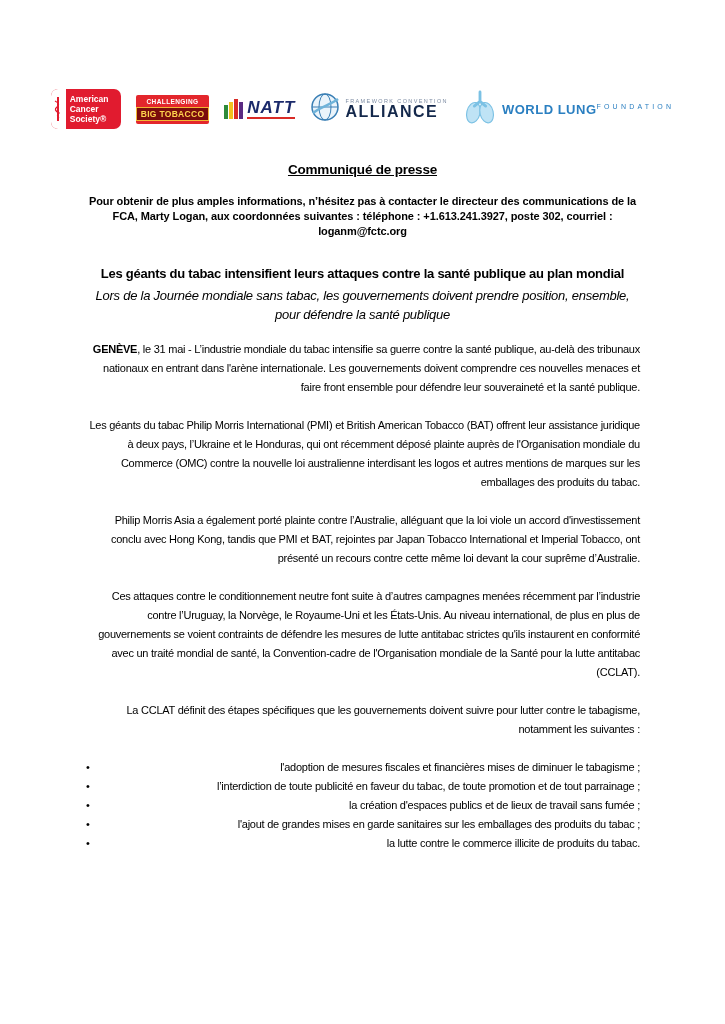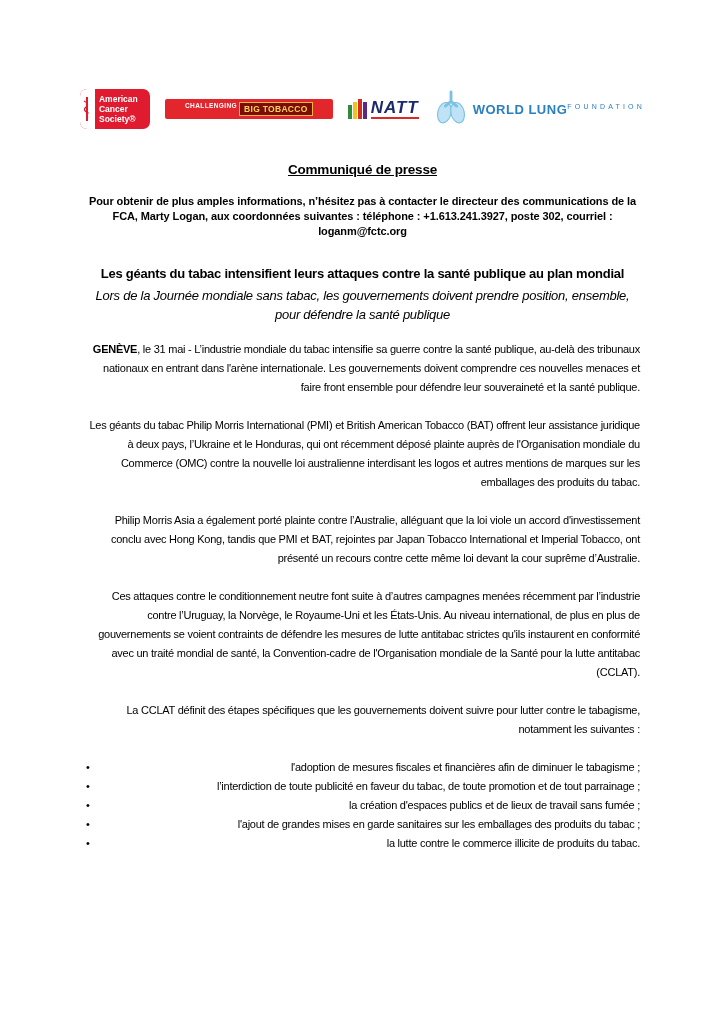--- a/index.html
+++ b/index.html
@@ -28,22 +28,22 @@
   }
   .acs-left {
     width: 15px; background: #ffffff; display: flex;
     align-items: center; justify-content: center;
   }
   .acs-text {
     color: #ffffff; font-size: 8.5px; font-weight: bold; line-height: 1.2;
     display: flex; flex-direction: column; justify-content: center; padding-left: 4px;
   }
   .logo-cbt {
-    background: #e3262c; padding: 3px 20px; display: flex; flex-direction: row;
-    gap: 2px; flex: 0 0 auto; border-radius: 2px;
+    background: #e3262c; padding: 3px 0; display: flex; flex-direction: column;
+    align-items: center; gap: 2px; flex: 0 0 auto; border-radius: 2px;
   }
   .cbt-top { color: #ffffff; font-size: 6.5px; font-weight: bold; letter-spacing: 0.4px; }
   .cbt-bottom {
     background: #7a0c0c; border: 1px solid #f2b632; color: #ffd34d;
     font-size: 8.5px; font-weight: bold; padding: 1px 4px; letter-spacing: 0.3px;
   }
   .logo-natt { display: flex; align-items: center; gap: 4px; flex: 0 0 auto; }
   .natt-flag { display: flex; gap: 1px; align-items: flex-end; }
   .natt-flag span { display: block; width: 4px; }
   .natt-flag .s1 { height: 14px; background: #2e8b3a; }
@@ -118,20 +118,34 @@
     <div class="logo-natt">
       <div class="natt-flag">
         <span class="s1"></span>
           <span class="s2"></span>
           <span class="s3"></span>
           <span class="s4"></span>
       </div>
       <div class="natt-main">NATT</div>
     </div>
 
+    <div class="logo-fca">
+      <span>
+        <svg width="30" height="30" viewBox="0 0 30 30" aria-hidden="true">
+          <circle cx="15" cy="15" r="13" fill="#eaf4fb" stroke="#3a7fb5" stroke-width="1.5"></circle>
+          <ellipse cx="15" cy="15" rx="6" ry="13" fill="none" stroke="#3a7fb5" stroke-width="1"></ellipse>
+          <line x1="2" y1="15" x2="28" y2="15" stroke="#3a7fb5" stroke-width="1"></line>
+          <path d="M3 21 C10 15 22 12 28 7" stroke="#6fb3d9" stroke-width="2.5" fill="none"></path>
+        </svg>
+      </span>
+      <div class="fca-text">
+        <div class="fca-top">FRAMEWORK CONVENTION</div>
+        <div class="fca-main">ALLIANCE</div>
+      </div>
+    </div>
 
     <div class="logo-wlf">
       <span>
         <svg width="34" height="36" viewBox="0 0 36 36" aria-hidden="true">
           <ellipse cx="11" cy="24" rx="7" ry="11" transform="rotate(14 11 24)" fill="#bfe3f5" stroke="#7bc1e4" stroke-width="1.2"></ellipse>
           <ellipse cx="25" cy="24" rx="7" ry="11" transform="rotate(-14 25 24)" fill="#bfe3f5" stroke="#7bc1e4" stroke-width="1.2"></ellipse>
           <path d="M18 2 V12 M18 12 L12 17 M18 12 L24 17" stroke="#7bc1e4" stroke-width="3" fill="none" stroke-linecap="round"></path>
         </svg>
       </span>
       <div class="wlf-text">
@@ -155,21 +169,21 @@
 
     <p class="para">Les géants du tabac Philip Morris International (PMI) et British American Tobacco (BAT) offrent leur assistance juridique à deux pays, l’Ukraine et le Honduras, qui ont récemment déposé plainte auprès de l'Organisation mondiale du Commerce (OMC) contre la nouvelle loi australienne interdisant les logos et autres mentions de marques sur les emballages des produits du tabac.</p>
 
     <p class="para">Philip Morris Asia a également porté plainte contre l’Australie, alléguant que la loi viole un accord d'investissement conclu avec Hong Kong, tandis que PMI et BAT, rejointes par Japan Tobacco International et Imperial Tobacco, ont présenté un recours contre cette même loi devant la cour suprême d’Australie.</p>
 
     <p class="para">Ces attaques contre le conditionnement neutre font suite à d’autres campagnes menées récemment par l’industrie contre l’Uruguay, la Norvège, le Royaume-Uni et les États-Unis. Au niveau international, de plus en plus de gouvernements se voient contraints de défendre les mesures de lutte antitabac strictes qu'ils instaurent en conformité avec un traité mondial de santé, la Convention-cadre de l'Organisation mondiale de la Santé pour la lutte antitabac (CCLAT).</p>
 
     <p class="para">La CCLAT définit des étapes spécifiques que les gouvernements doivent suivre pour lutter contre le tabagisme, notamment les suivantes :</p>
 
     <ul class="bullet-list">
-      <li><span>l'adoption de mesures fiscales et financières afin de diminuer le tabagisme ;</span></li>
+      <li><span>l'adoption de mesures fiscales et financières mises de diminuer le tabagisme ;</span></li>
       <li><span>l’interdiction de toute publicité en faveur du tabac, de toute promotion et de tout parrainage ;</span></li>
       <li><span>la création d'espaces publics et de lieux de travail sans fumée ;</span></li>
       <li><span>l'ajout de grandes mises en garde sanitaires sur les emballages des produits du tabac ;</span></li>
       <li><span>la lutte contre le commerce illicite de produits du tabac.</span></li>
     </ul>
 
 
   </div>
 
 </div>

